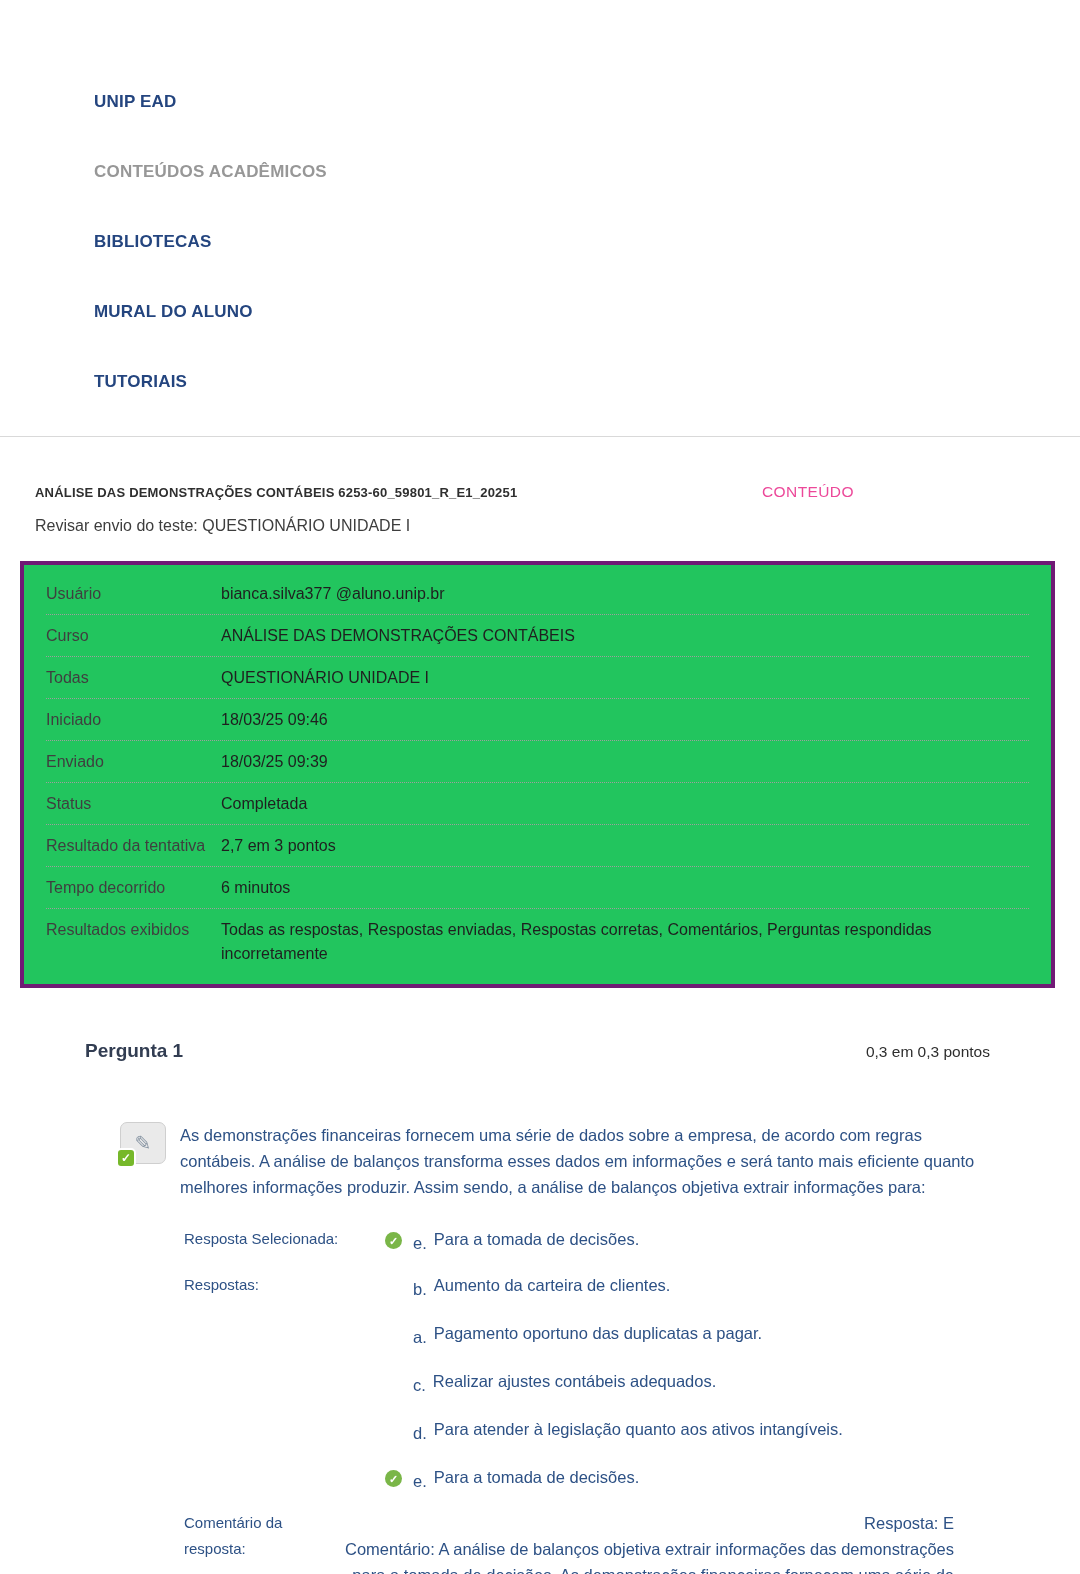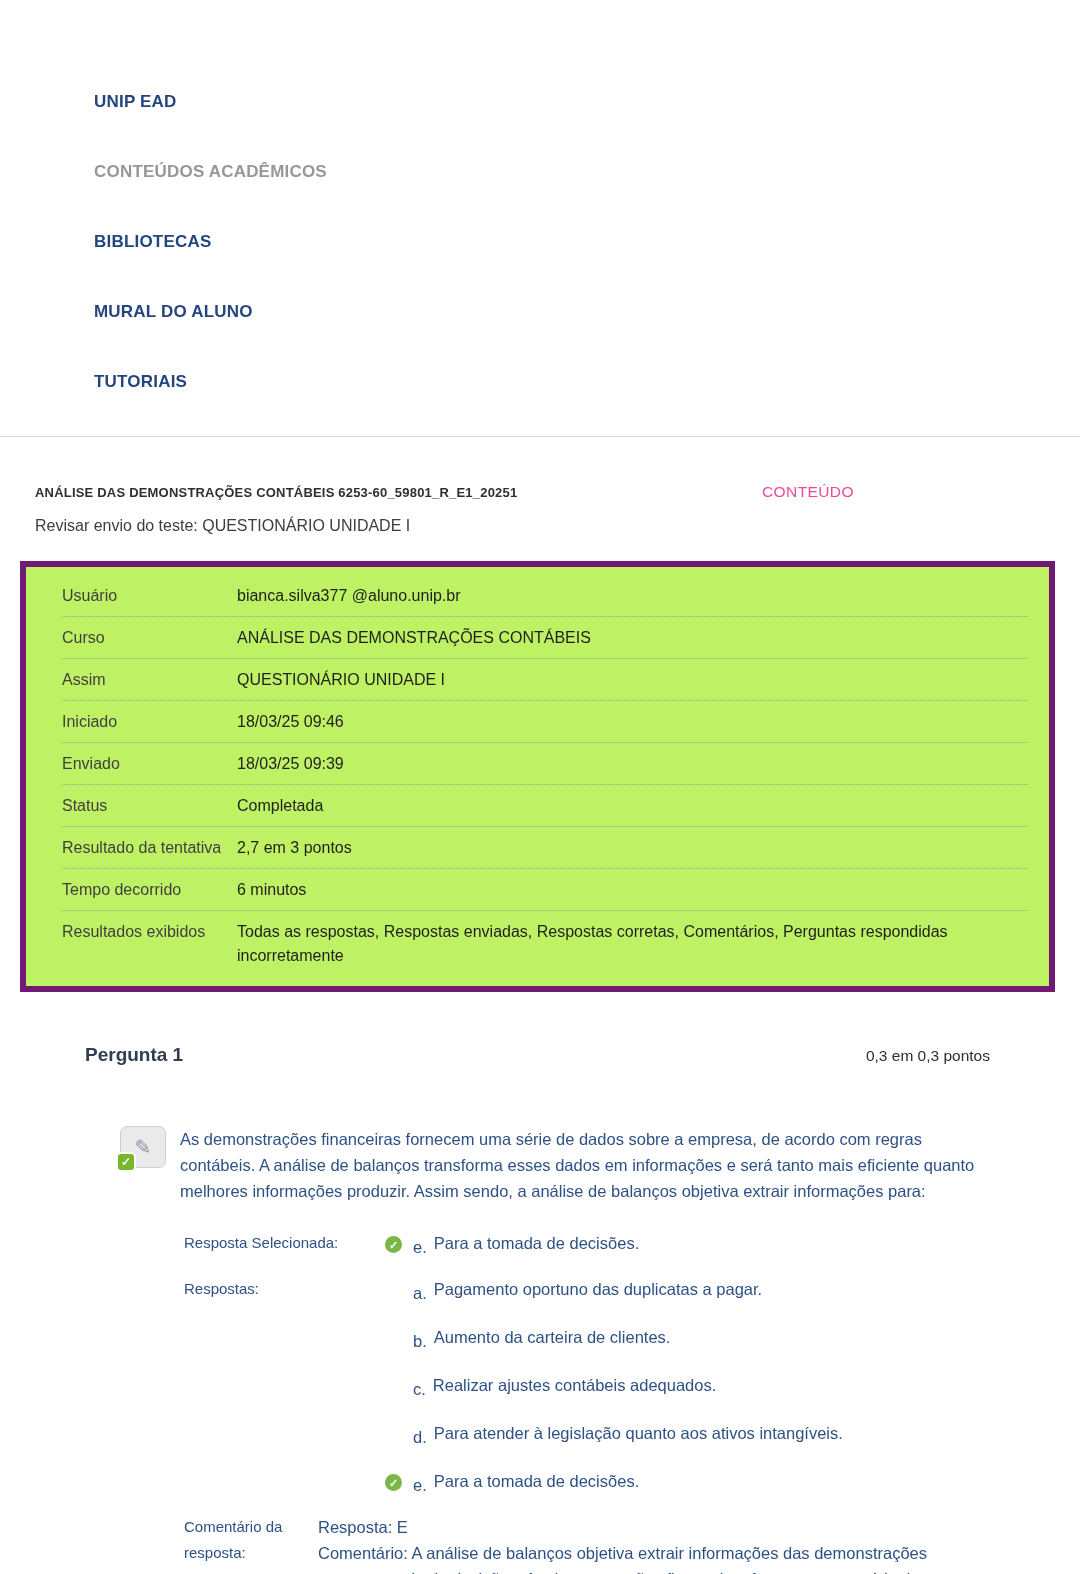--- a/index.html
+++ b/index.html
@@ -12,21 +12,21 @@
   .nav-item.active { color:#979797;margin-left:28px; }
   .top-divider { border-bottom:1px solid #d9d9d9; margin-top:44px; }
 
   
   .page-header { position:relative; margin:46px 30px 0 35px; }
   .course-title { font-size:13px; font-weight:bold; color:#2f2f2f; letter-spacing:.2px; }
   .conteudo-link { position:absolute; left:727px; top:0; font-size:15.5px; color:#ec4899; letter-spacing:.4px; cursor:pointer; }
   .subtitle { margin:16px 30px 0 35px; font-size:16px; color:#3d3d3d; }
 
   
-  .info-box { margin:26px 25px 0 20px; border:6px solid #701a75; padding:8px 22px 10px 36px; background:#bef264; }
+  .info-box { margin:26px 25px 0 20px; border:4px solid #701a75; padding:8px 22px 10px 22px; background:#22c55e; }
   .info-row { display:flex; padding:9px 0 8px 0; border-bottom:1px dotted #9e9e9e; }
   .info-row:last-child { border-bottom:none; }
   .info-label { width:175px; flex-shrink:0; font-size:16px; color:#3f3f3f; line-height:24px; }
   .info-value { font-size:16px; color:#1f1f1f; line-height:24px; max-width:780px; }
 
   
   .q-header { display:flex; justify-content:space-between; align-items:baseline; padding:0 90px 0 85px; }
   .q-title { font-size:19px; font-weight:bold; color:#323d52; }
   .q-score { font-size:15.5px; color:#2e2e2e; }
   .q1 { margin-top:52px; }
@@ -45,21 +45,21 @@
   .ans-row { display:flex; margin-top:20px; }
   .ans-label { width:201px; flex-shrink:0; font-size:15px; color:#2d5185; line-height:26px; }
   .ans-label.narrow { width:134px; }
   .opt { position:relative; padding-left:28px; font-size:16.5px; color:#2d5185; line-height:26px; margin-bottom:22px; max-width:620px; }
   .opt:last-child { margin-bottom:0; }
   .opt .letter { position:relative; top:4px; margin-right:7px; }
   .check-circle { position:absolute; left:0; top:6px; width:17px; height:17px; border-radius:50%;
     background:#7ab648; color:#ffffff; font-size:11px; font-weight:bold;
     display:flex; align-items:center; justify-content:center; }
   .comment-block { font-size:16.5px; color:#2d5185; line-height:26px; max-width:636px; }
-  .comment-line { margin-bottom:0; }
+  .comment-line { margin-bottom:0;text-align:right; }
 </style>
 </head>
 <body>
 
 <nav class="topnav">
   <a class="nav-item">UNIP EAD</a>
   <a class="nav-item active">CONTEÚDOS ACADÊMICOS</a>
   <a class="nav-item">BIBLIOTECAS</a>
   <a class="nav-item">MURAL DO ALUNO</a>
   <a class="nav-item">TUTORIAIS</a>
@@ -75,21 +75,21 @@
 <section class="info-box">
   <div class="info-row">
     <div class="info-label">Usuário</div>
     <div class="info-value">bianca.silva377 @aluno.unip.br</div>
   </div>
   <div class="info-row">
     <div class="info-label">Curso</div>
     <div class="info-value">ANÁLISE DAS DEMONSTRAÇÕES CONTÁBEIS</div>
   </div>
   <div class="info-row">
-    <div class="info-label">Assim</div>
+    <div class="info-label">Todas</div>
     <div class="info-value">QUESTIONÁRIO UNIDADE I</div>
   </div>
   <div class="info-row">
     <div class="info-label">Iniciado</div>
     <div class="info-value">18/03/25 09:46</div>
   </div>
   <div class="info-row">
     <div class="info-label">Enviado</div>
     <div class="info-value">18/03/25 09:39</div>
   </div>
@@ -132,24 +132,24 @@
       <div class="opt">
         <span class="check-circle">✓</span>
         <span class="letter">e.</span><span>Para a tomada de decisões.</span>
       </div>
     </div>
 
     <div class="ans-row">
       <div class="ans-label">Respostas:</div>
       <div>
         <div class="opt">
-          <span class="letter">a.</span><span>Pagamento oportuno das duplicatas a pagar.</span>
+          <span class="letter">b.</span><span>Aumento da carteira de clientes.</span>
         </div>
         <div class="opt">
-          <span class="letter">b.</span><span>Aumento da carteira de clientes.</span>
+          <span class="letter">a.</span><span>Pagamento oportuno das duplicatas a pagar.</span>
         </div>
         <div class="opt">
           <span class="letter">c.</span><span>Realizar ajustes contábeis adequados.</span>
         </div>
         <div class="opt">
           <span class="letter">d.</span><span>Para atender à legislação quanto aos ativos intangíveis.</span>
         </div>
         <div class="opt">
           <span class="check-circle">✓</span>
           <span class="letter">e.</span><span>Para a tomada de decisões.</span>

